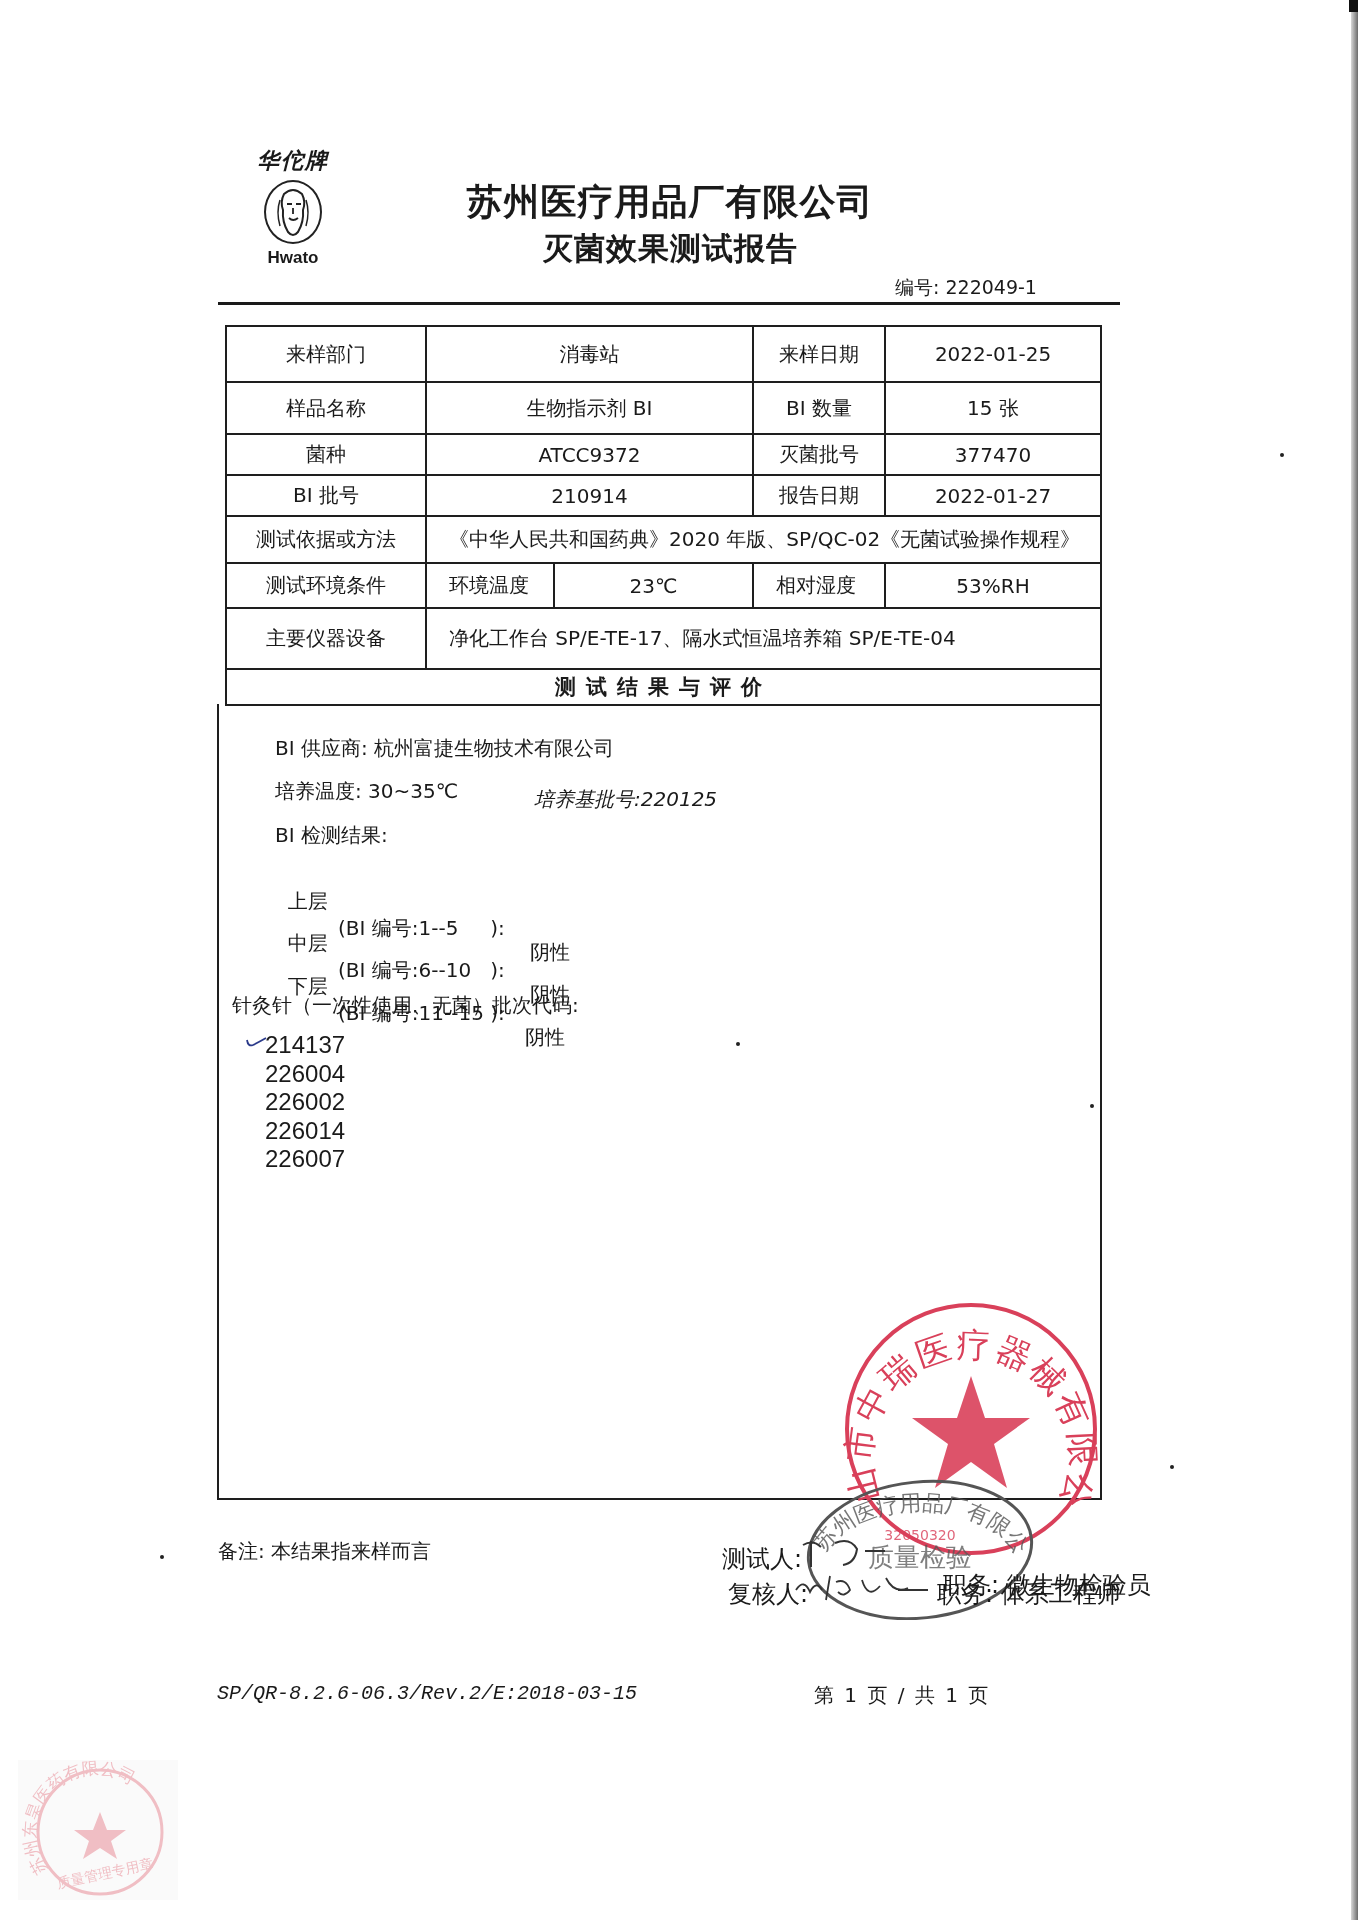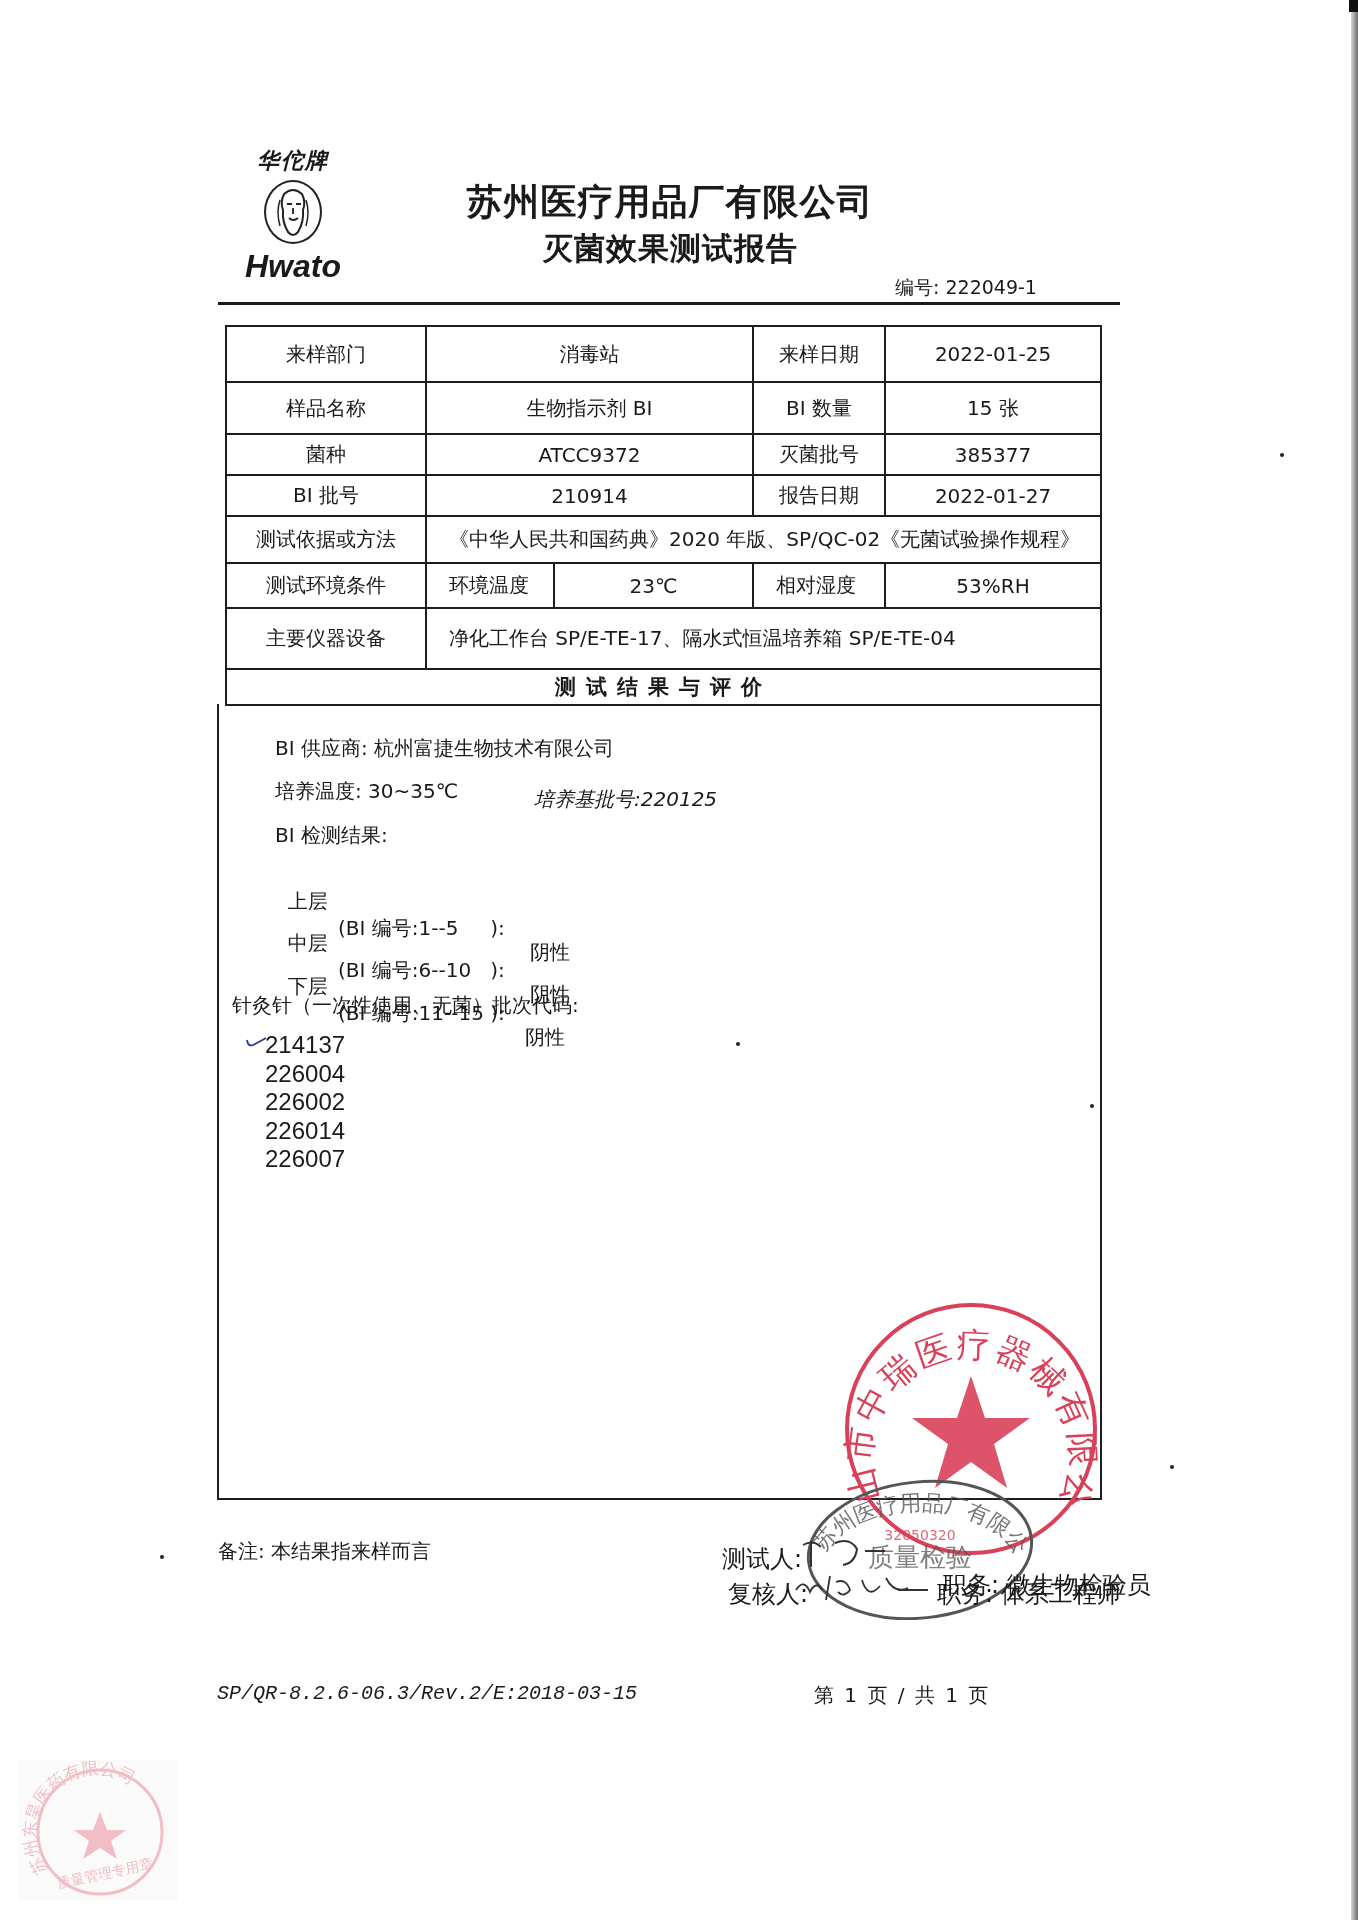--- a/index.html
+++ b/index.html
@@ -10,21 +10,21 @@
   }
   .abs { position:absolute; }
   .right-strip { position:absolute; right:0; top:0; width:7px; height:1920px;
     background:linear-gradient(to right,#d8d8d8,#6b6b6b); }
   .right-strip-top { position:absolute; right:0; top:0; width:9px; height:12px; background:#111; }
 
   
   .logo { position:absolute; left:243px; top:146px; width:100px; text-align:center; }
   .logo .brand-cn { font-family:"DejaVu Serif",serif; font-size:22px; font-weight:bold; font-style:italic; letter-spacing:2px; }
   .logo .portrait { width:54px; height:60px; border:2.5px solid #222; border-radius:50%; margin:4px auto 4px; position:relative; }
-  .logo .brand-en { font-family:"Liberation Sans",sans-serif; font-style:italic; font-weight:bold; font-size:32px; letter-spacing:0px; }
+  .logo .brand-en { font-family:"Liberation Sans",sans-serif; font-weight:bold; font-size:17px; letter-spacing:0px; }
 
   .title1 { position:absolute; left:460px; top:178px; width:420px; text-align:center; font-size:36px; font-weight:bold; letter-spacing:1px; }
   .title2 { position:absolute; left:500px; top:228px; width:340px; text-align:center; font-size:31px; font-weight:bold; letter-spacing:1px; }
   .serial { position:absolute; left:895px; top:275px; font-size:19px; }
   .hrule { position:absolute; left:218px; top:302px; width:902px; height:3px; background:#1a1a1a; }
 
   
   .tbl { position:absolute; left:225px; top:325px; width:875px; border-collapse:collapse; table-layout:fixed; }
   .tbl td { border:2px solid #1e1e1e; text-align:center; font-size:20px; padding:0; }
   .tbl td.left { text-align:left; padding-left:22px; }
@@ -92,21 +92,21 @@
   <tr style="height:52px">
     <td>样品名称</td>
     <td colspan="2">生物指示剂 BI</td>
     <td>BI 数量</td>
     <td>15 张</td>
   </tr>
   <tr style="height:41px">
     <td>菌种</td>
     <td colspan="2">ATCC9372</td>
     <td>灭菌批号</td>
-    <td>385377</td>
+    <td>377470</td>
   </tr>
   <tr style="height:41px">
     <td>BI 批号</td>
     <td colspan="2">210914</td>
     <td>报告日期</td>
     <td>2022-01-27</td>
   </tr>
   <tr style="height:47px">
     <td>测试依据或方法</td>
     <td colspan="4" class="left">《中华人民共和国药典》2020 年版、SP/QC-02《无菌试验操作规程》</td>

